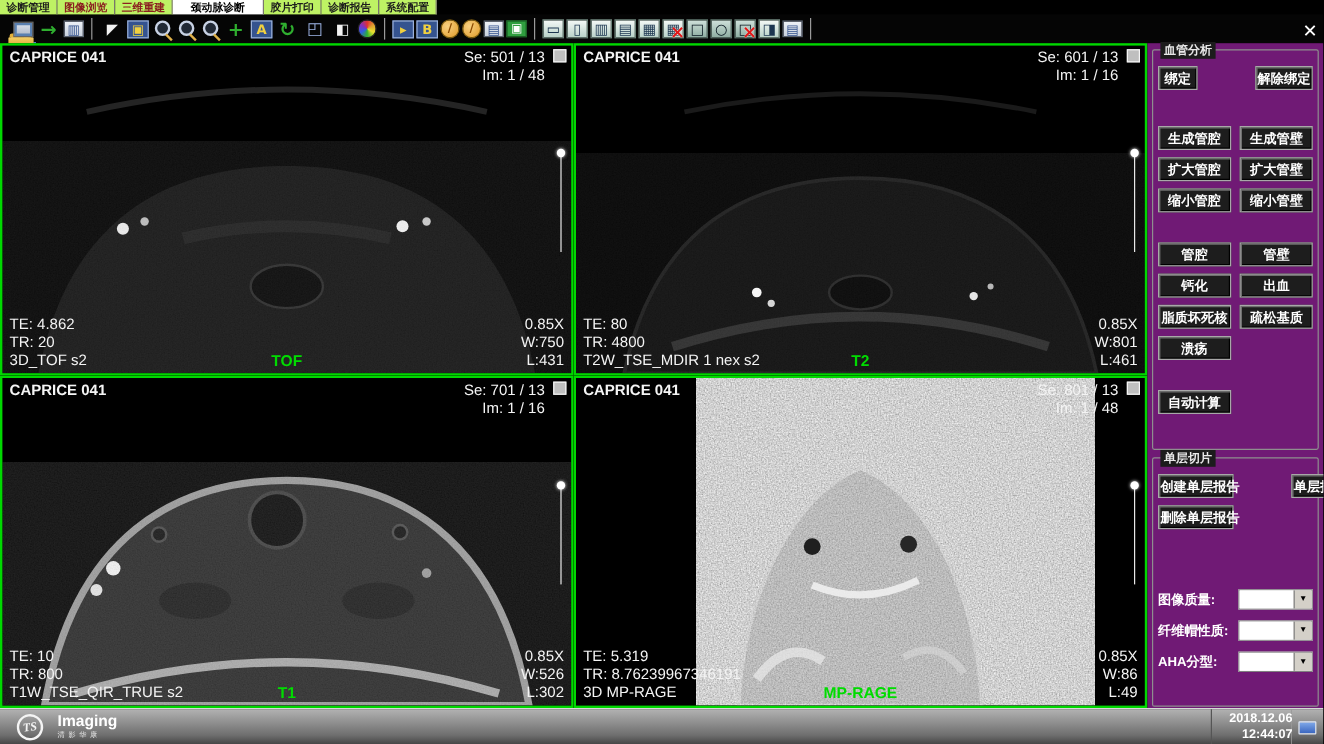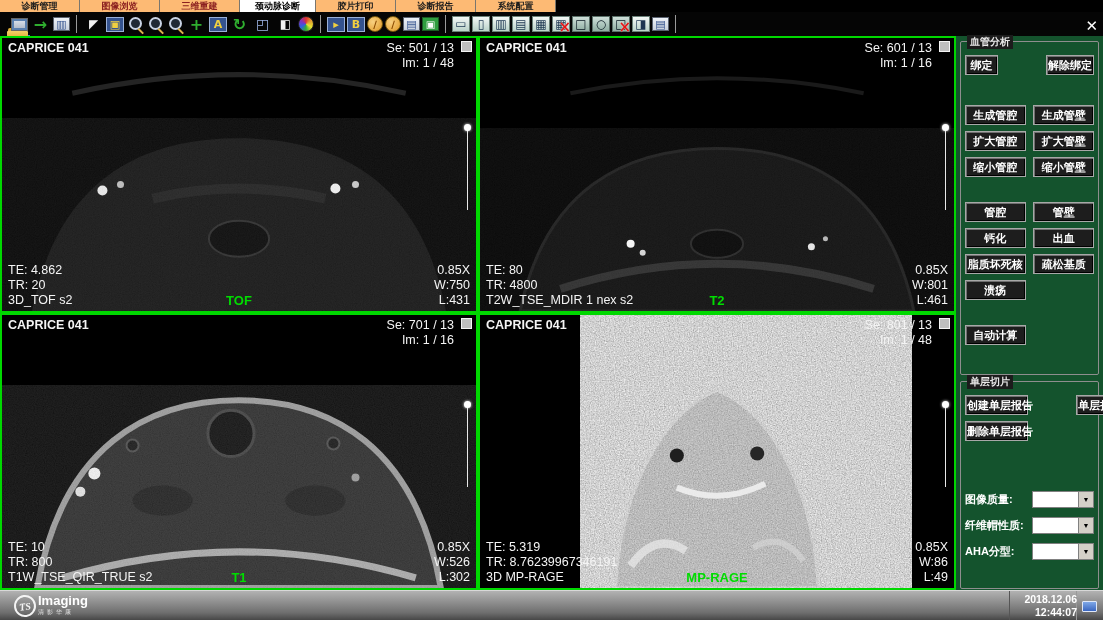--- a/index.html
+++ b/index.html
@@ -2,22 +2,22 @@
 <html><head>
 <meta charset="utf-8">
 <style>
   html,body{margin:0;padding:0;background:#000;}
   *{box-sizing:border-box;}
   body{font-family:"Liberation Sans",sans-serif;}
   #app{position:relative;width:1103px;height:620px;background:#000;overflow:hidden;}
 
   
   .tabbar{height:12px;background:#000;display:flex;align-items:stretch;}
-  .tab{background:#fdba74;color:#1c1c1c;font:bold 9px "Liberation Sans",sans-serif;
-       display:flex;align-items:center;justify-content:center;width:80px;
+  .tab{background:#bef264;color:#1c1c1c;font:bold 9px "Liberation Sans",sans-serif;
+       display:flex;align-items:center;justify-content:center;width:48px;
        border-right:1px solid #7a766e;cursor:pointer;white-space:nowrap;}
   .tab.disabled{color:#8b2020;}
   .tab.active{background:#ffffff;color:#000;width:76px;}
 
   
   .toolbar{height:24px;background:#050505;display:flex;align-items:center;padding-left:4px;}
   .tbsep{width:1px;height:18px;background:#9a9a9a;margin:0 5px;flex:0 0 auto;}
   .tbi{position:relative;width:21px;height:20px;display:inline-flex;align-items:center;justify-content:center;
        font:bold 13px "DejaVu Sans",sans-serif;color:#cfd6e4;cursor:pointer;flex:0 0 auto;margin:0 1px;}
   .ic-folder{width:0;height:0;}
@@ -62,21 +62,21 @@
   .ov-br{bottom:3px;right:6px;text-align:right;}
   .seq-label{position:absolute;bottom:3px;left:0;width:100%;text-align:center;
        color:#00dc00;font:bold 13px "Liberation Sans",sans-serif;z-index:4;}
   .sel-box{position:absolute;top:3px;right:4px;width:11px;height:11px;background:#bfbfbf;
        border:1px solid #f4f4f4;z-index:6;cursor:pointer;}
   .slider{position:absolute;right:8px;top:33%;height:30%;width:1px;background:#e8e8e8;z-index:6;cursor:pointer;}
   .slider::before{content:"";position:absolute;top:-4px;left:-3px;width:7px;height:7px;
        background:#fff;border-radius:50%;box-shadow:0 0 3px #fff;}
 
   
-  .panel{width:147px;height:554px;background:#14532d;padding:5px 4px 0 4px;}
+  .panel{width:147px;height:554px;background:#701a75;padding:5px 4px 0 4px;}
   .groupbox{position:relative;border:1px solid #8e8e8e;border-radius:2px;padding:0 4px;}
   .gb1{height:334px;}
   .gb2{height:208px;margin-top:6px;}
   .gb-title{position:absolute;top:-7px;left:6px;background:#1c1c1c;padding:0 3px;
        color:#e8e8e8;font:bold 10px "Liberation Sans",sans-serif;}
   .prow{display:flex;justify-content:space-between;}
   .prow.single{justify-content:flex-start;}
   .pbtn{background:#1d1d1d;color:#fff;border:1px solid #a8a8a8;
        box-shadow:inset 1px 1px 0 #6f6f6f, inset -1px -1px 0 #000;
        font:bold 11px "Liberation Sans",sans-serif;height:20px;width:47%;padding:0 1px;
@@ -90,21 +90,21 @@
   .combo-btn{width:15px;background:#d4d0c8;border-left:1px solid #808080;color:#000;
        font-size:7px;display:flex;align-items:center;justify-content:center;}
 
   
   .statusbar{height:30px;background:linear-gradient(#b2b2b2,#6e6e6e 75%,#474747);
        border-top:1px solid #d8d8d8;display:flex;align-items:center;position:relative;}
   .logo{display:flex;align-items:center;margin-left:14px;}
   .logo-circle{width:22px;height:22px;border:2px solid #f4f4f4;border-radius:50%;
        display:flex;align-items:center;justify-content:center;color:#f4f4f4;
        font:italic bold 10px "Liberation Serif",serif;transform:rotate(-8deg);}
-  .logo-text{margin-left:2px;color:#fff;font:bold 13px "Liberation Sans",sans-serif;line-height:12px;}
+  .logo-text{margin-left:12px;color:#fff;font:bold 13px "Liberation Sans",sans-serif;line-height:12px;}
   .logo-sub{display:block;font:6px "Liberation Sans",sans-serif;letter-spacing:3px;color:#e4e4e4;margin-top:1px;}
   .clock{position:absolute;right:26px;top:0;height:100%;display:flex;flex-direction:column;
        justify-content:center;text-align:right;color:#fff;font:bold 10.5px "Liberation Sans",sans-serif;
        line-height:13px;border-left:1px solid #555;padding-left:14px;box-shadow:-1px 0 0 #999 inset;}
   .ime{position:absolute;right:6px;bottom:8px;width:15px;height:11px;background:linear-gradient(#7fa8e8,#3a66c0);
        border:1px solid #dfe8f8;border-radius:1px;cursor:pointer;}
 </style>
 </head>
 <body>
 

